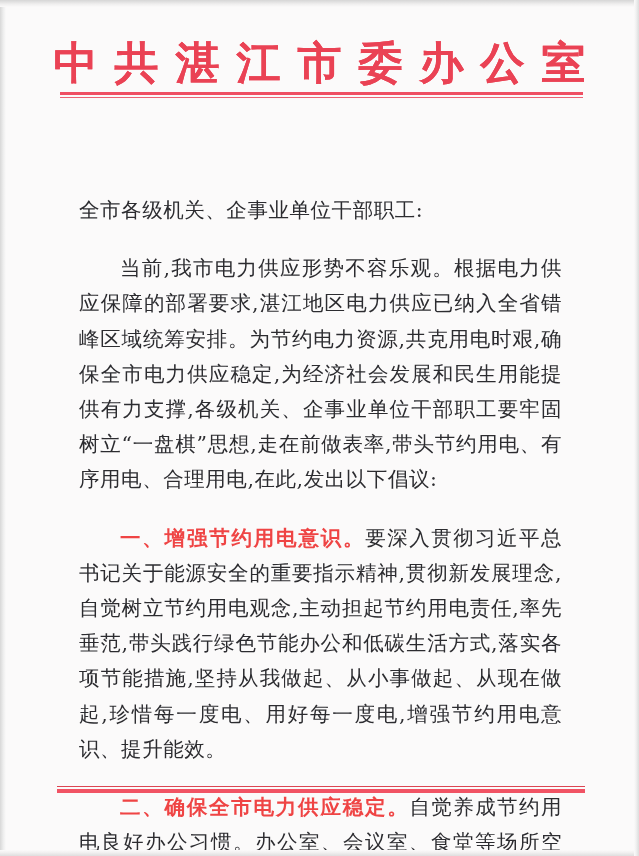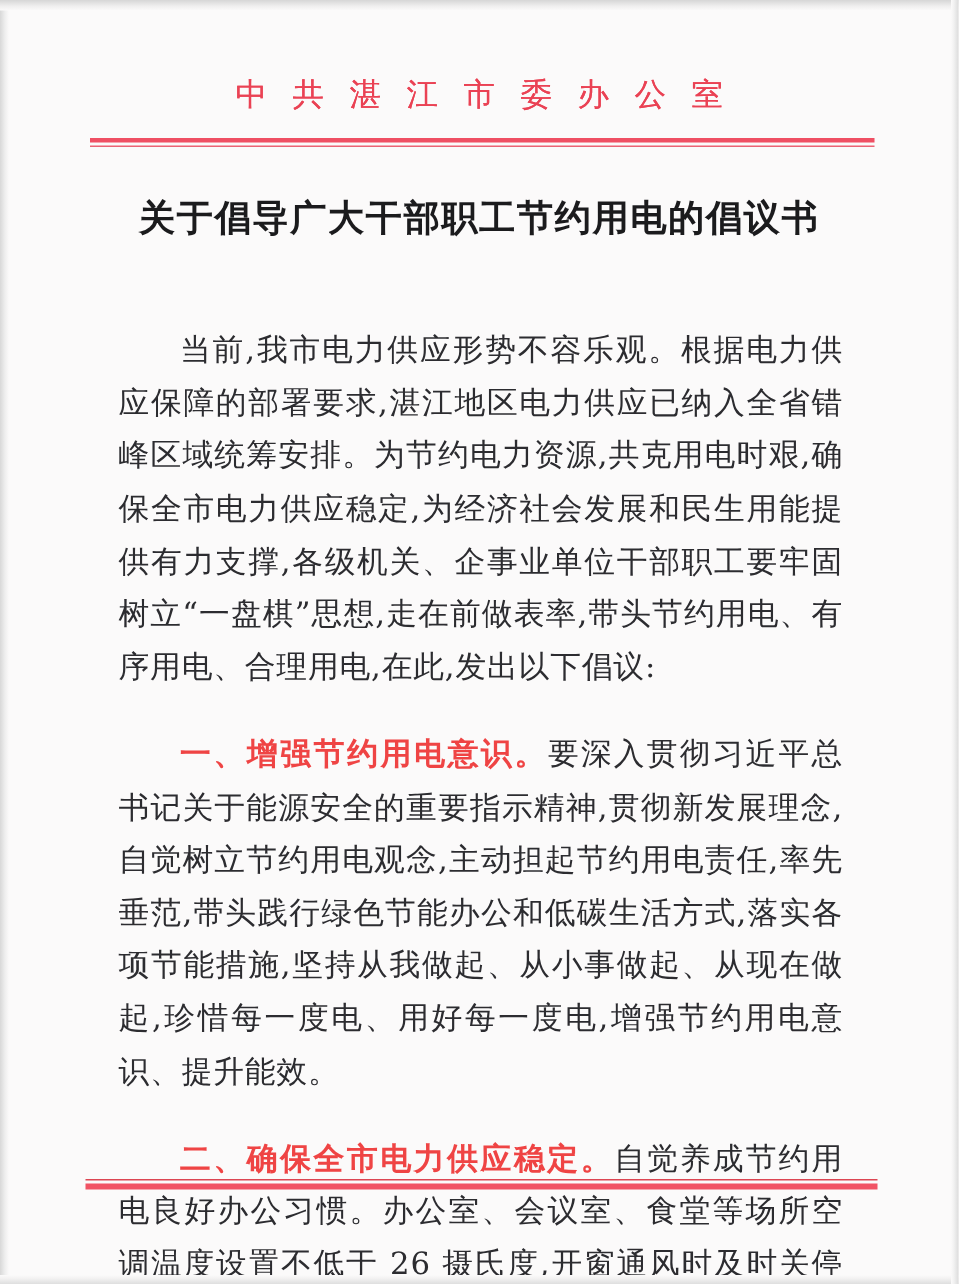--- a/index.html
+++ b/index.html
@@ -59,22 +59,22 @@
   
   .letterhead {
     position: absolute;
     left: 0;
     right: 0;
     top: 40px;
     text-align: center;
   }
   .letterhead-title {
     font-family: "DejaVu Serif", "Liberation Serif", serif;
-    font-size: 21px;
-    font-weight: normal;
+    font-size: 44px;
+    font-weight: bold;
     color: #ea4254;
     letter-spacing: 17px;
     text-indent: 17px;
     line-height: 46px;
     white-space: nowrap;
     text-shadow: 0 0 0.4px #ea4254;
   }
 
   
   .rule-head {
@@ -167,24 +167,24 @@
   <div class="letterhead">
     <div class="letterhead-title">中共湛江市委办公室</div>
   </div>
 
   <div class="rule-head">
     <div class="r1"></div>
     <div class="gap1"></div>
     <div class="r2"></div>
   </div>
 
-  <div class="doc-title">关于倡导广大干部职工节约用电的倡议书</div>
 
   <div class="body-area">
 
+    <p class="para">全市各级机关、企事业单位干部职工:</p>
 
     <p class="para indent">
       <span>当前,我市电力供应形势不容乐观。根据电力供应保障的部署要求,湛江地区电力供应已纳入全省错峰区域统筹安排。为节约电力资源,共克用电时艰,确保全市电力供应稳定,为经济社会发展和民生用能提供有力支撑,各级机关、企事业单位干部职工要牢固树立“一盘棋”思想,走在前做表率,带头节约用电、有序用电、合理用电,在此,发出以下倡议:</span>
     </p>
 
     <p class="para indent">
       <span class="lead">一、增强节约用电意识。</span><span>要深入贯彻习近平总书记关于能源安全的重要指示精神,贯彻新发展理念,自觉树立节约用电观念,主动担起节约用电责任,率先垂范,带头践行绿色节能办公和低碳生活方式,落实各项节能措施,坚持从我做起、从小事做起、从现在做起,珍惜每一度电、用好每一度电,增强节约用电意识、提升能效。</span>
     </p>
 
     <p class="para indent">

